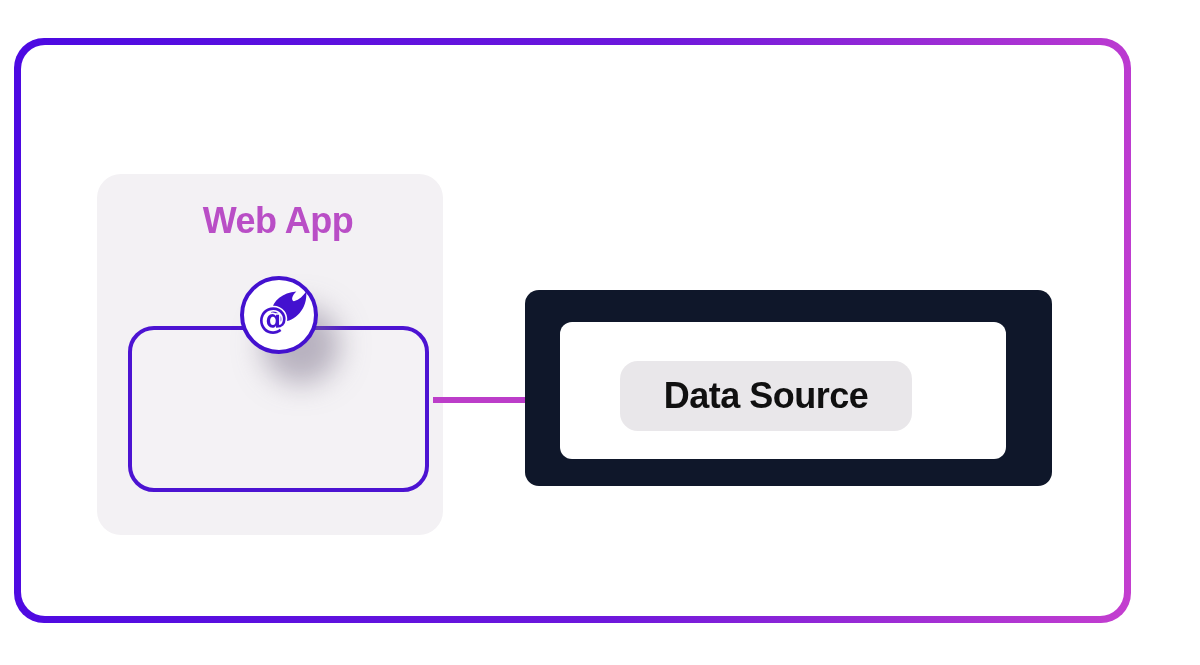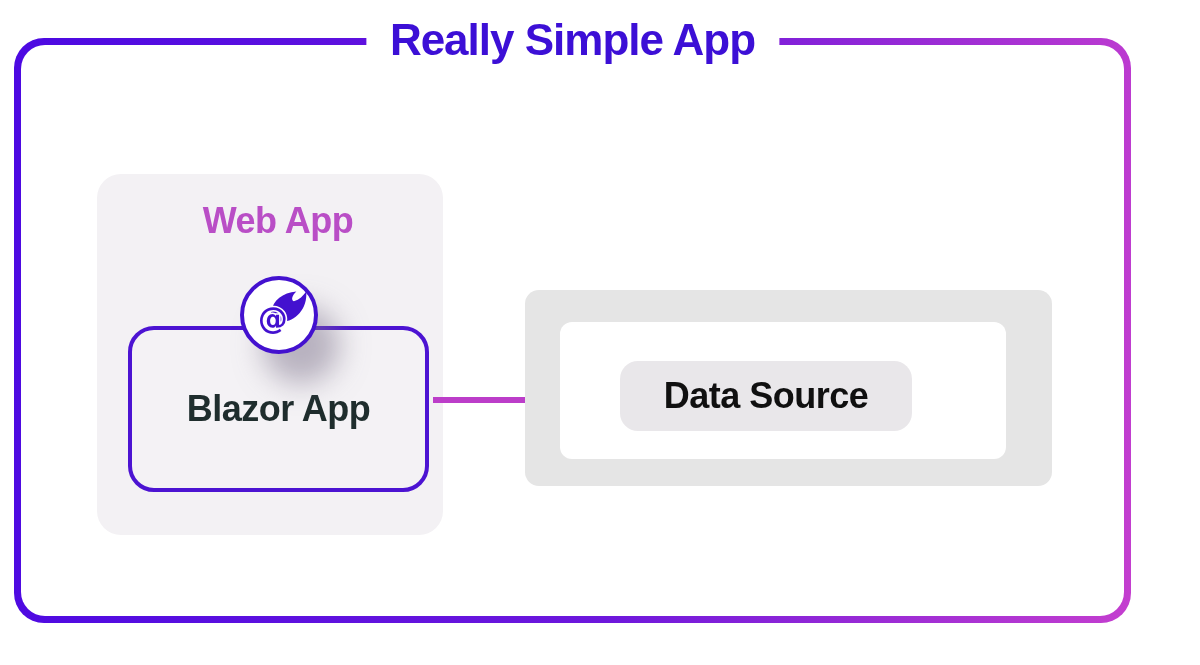--- a/index.html
+++ b/index.html
@@ -58,21 +58,21 @@
     display:flex;align-items:center;justify-content:center;
   }
   .blazor-icon svg{width:62px;height:62px;display:block;}
 
   
   .flow-arrow{position:absolute;left:410px;top:335px;width:166px;height:40px;}
 
   
   .datasource-group{
     position:absolute;left:504px;top:245px;width:527px;height:196px;
-    background:#e5e5e5;border-radius:14px;
+    background:#0f172a;border-radius:14px;
   }
   .datasource-panel{
     position:absolute;left:35px;top:32px;width:446px;height:137px;
     background:#ffffff;border-radius:12px;
   }
   .datasource-pill{
     position:absolute;left:60px;top:39px;width:292px;height:70px;
     background:#e9e7ea;border-radius:18px;
     display:flex;align-items:center;justify-content:center;
   }
@@ -81,35 +81,33 @@
   }
 </style>
 </head>
 <body>
 
 <div class="canvas">
 
   <div class="frame">
     <div class="frame-shadow"></div>
 
-    <div class="frame-title">Really Simple App</div>
 
     <div class="frame-inner">
 
       <div class="webapp-group">
         <div class="webapp-label">Web App</div>
 
         <div class="blazor-box">
           <div class="blazor-icon">
             <svg viewBox="0 0 100 100" aria-hidden="true">
               <path d="M 38 44 C 40 26 56 14 78 12 C 71 19 69 25 74 28 C 83 25 89 19 94 12 C 95 26 91 38 83 47 C 72 60 52 65 43 56 C 37 50 36 48 38 44 Z" fill="#4311cf"></path>
               <text x="16" y="72" font-family="DejaVu Sans, sans-serif" font-size="48" font-weight="bold" fill="#4311cf" stroke="#ffffff" stroke-width="5" paint-order="stroke">@</text>
             </svg>
           </div>
-          <span class="blazor-label">Blazor App</span>
         </div>
       </div>
 
       <svg class="flow-arrow" viewBox="0 0 166 40" aria-hidden="true">
         <line x1="2" y1="20" x2="150" y2="20" stroke="#bc3dc9" stroke-width="6"></line>
         <polyline points="126,3 156,20 126,37" fill="none" stroke="#bc3dc9" stroke-width="6" stroke-linecap="round" stroke-linejoin="miter"></polyline>
       </svg>
 
       <div class="datasource-group">
         <div class="datasource-panel">

